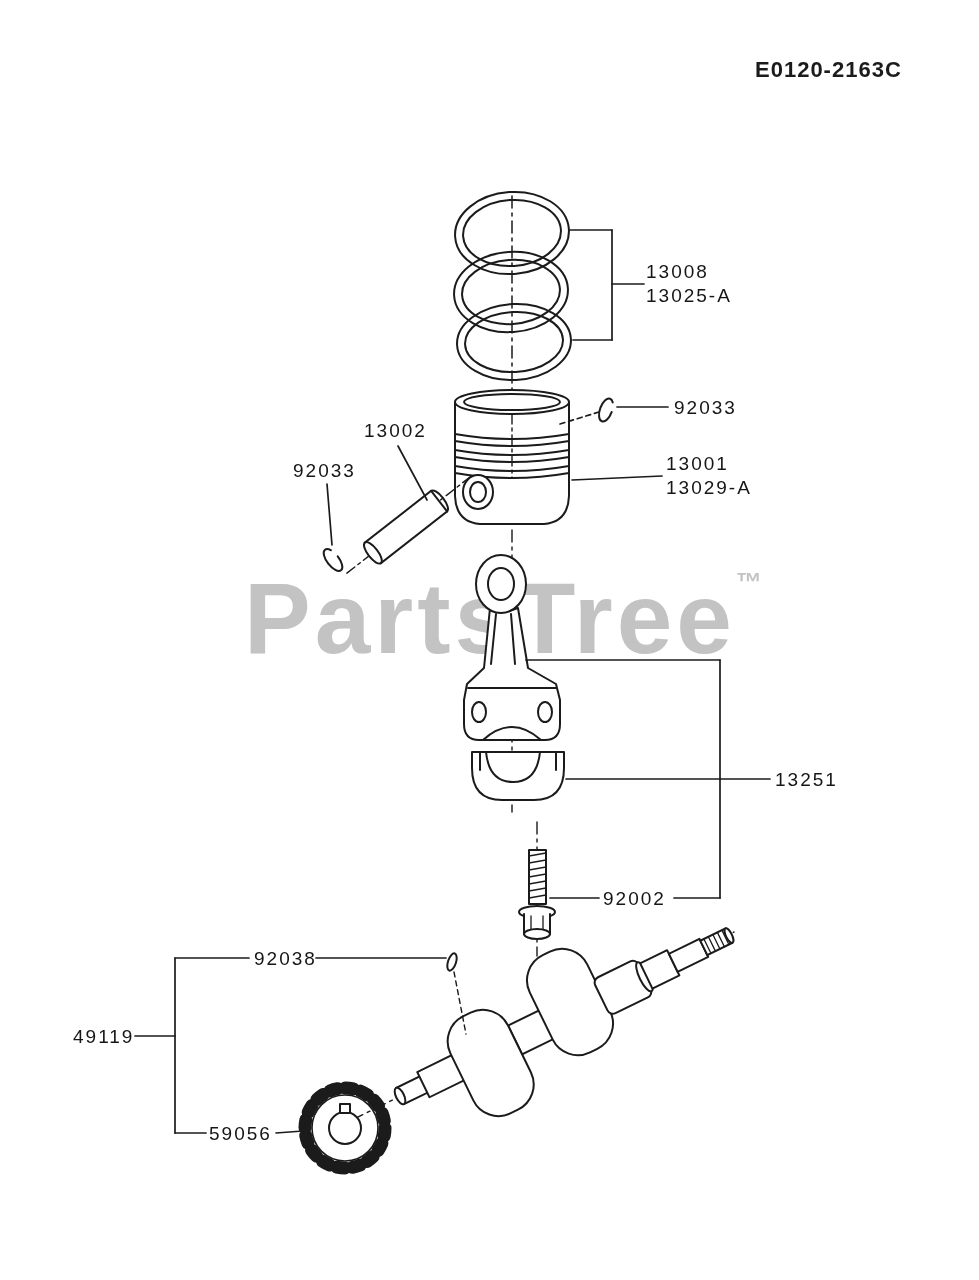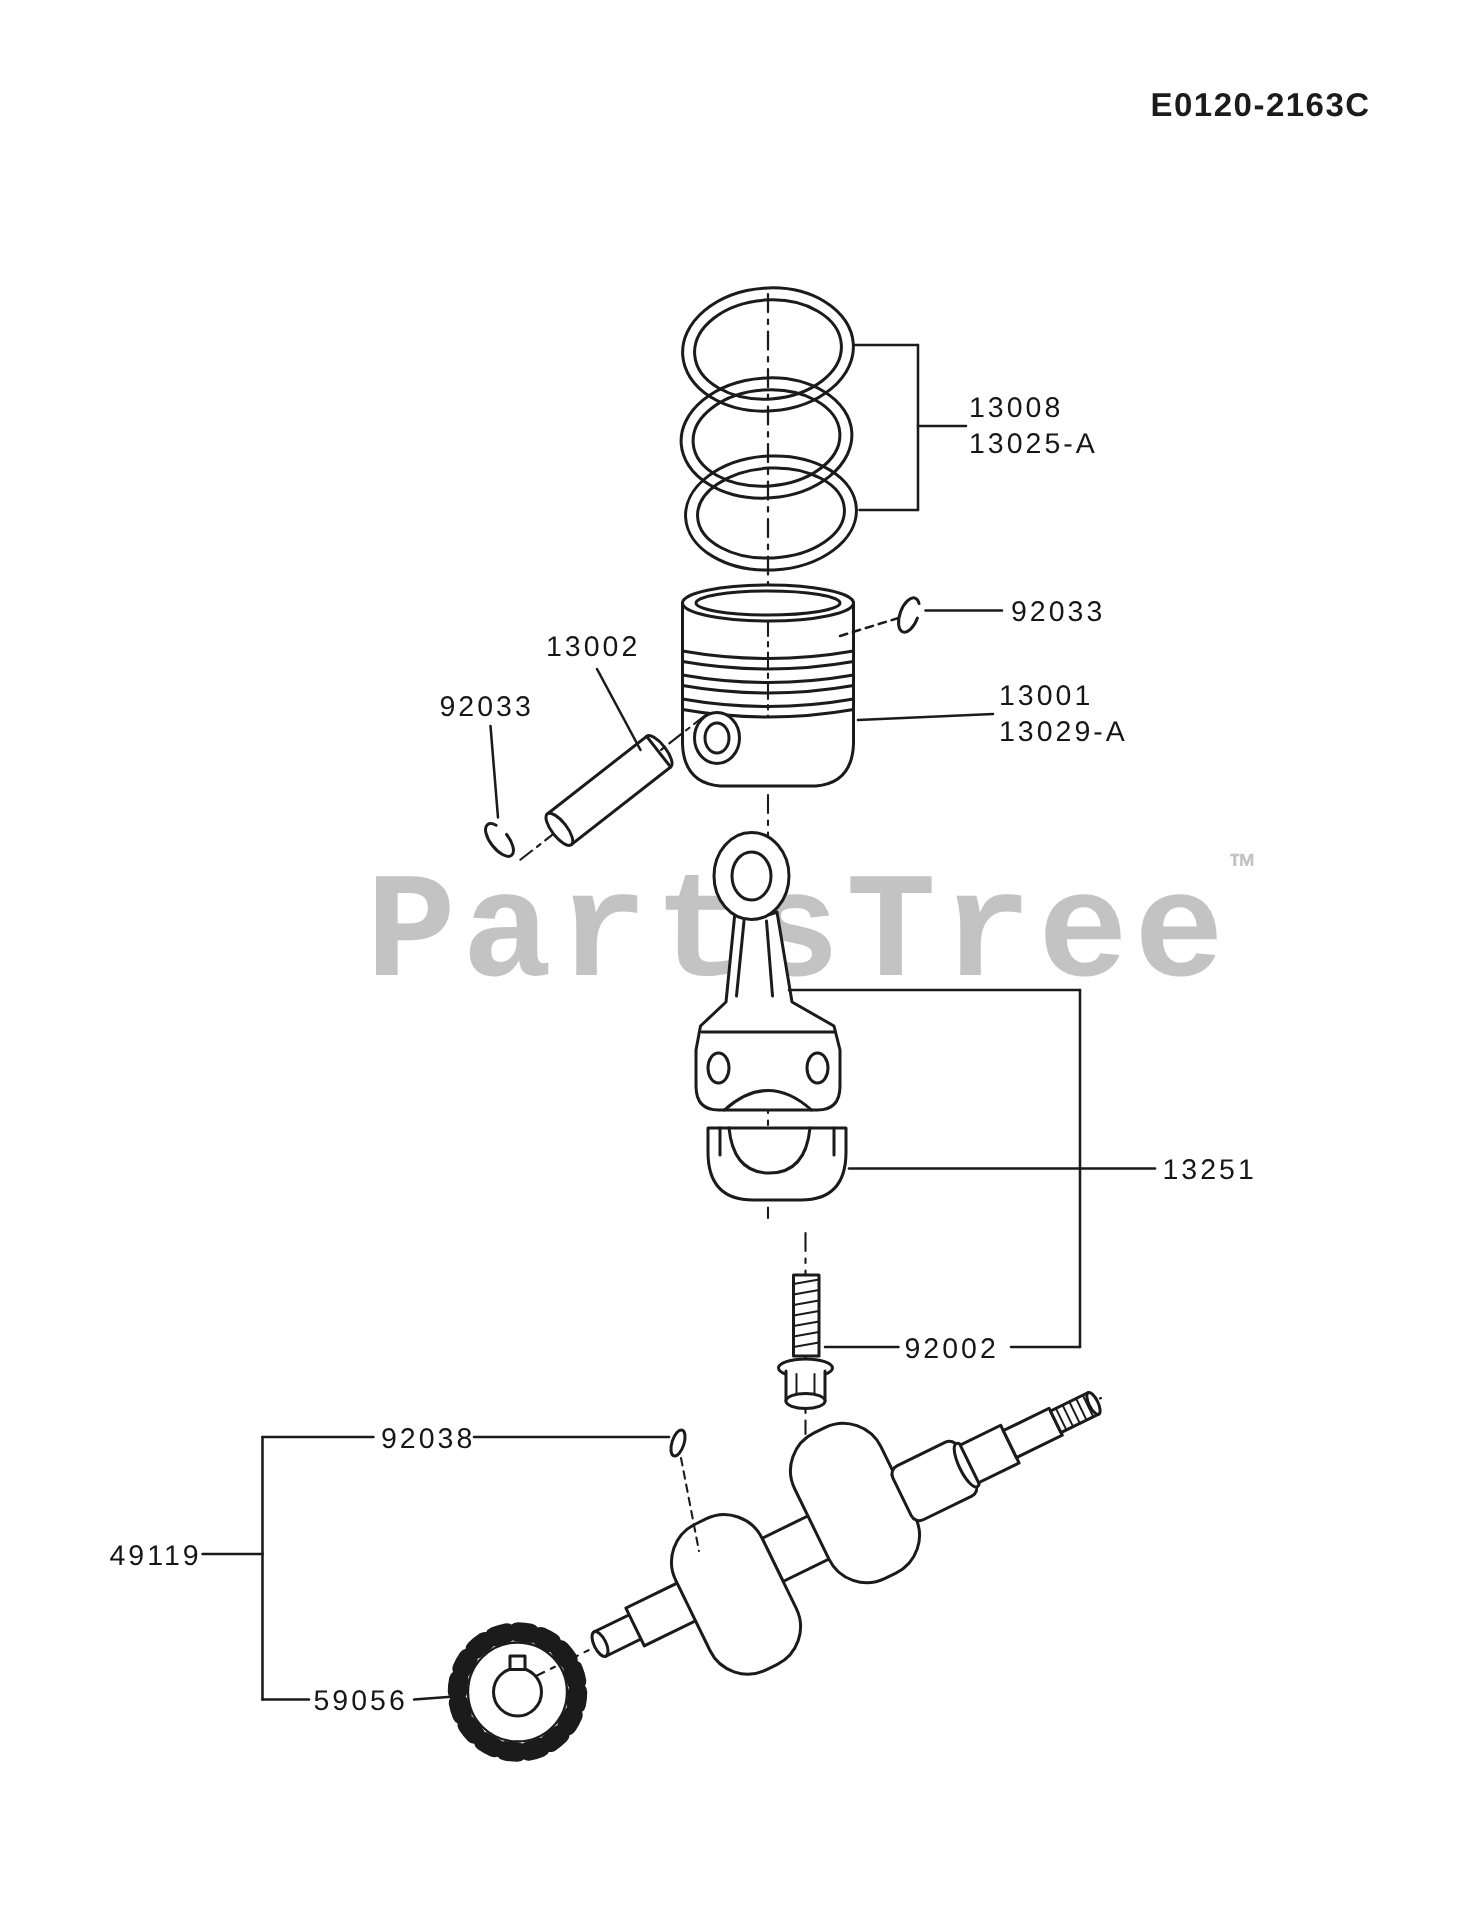--- a/index.html
+++ b/index.html
@@ -2,25 +2,25 @@
 <html><head>
 <meta charset="utf-8">
 <style>
   html,body{margin:0;padding:0;}
   body{
     width:979px;height:1280px;position:relative;background:#ffffff;
     font-family:"Liberation Sans",sans-serif;overflow:hidden;
   }
   .diagram-code{
     position:absolute;left:755px;top:57px;z-index:3;
-    font-size:22px;font-weight:700;letter-spacing:1px;color:#1b1b1b;margin-left:12px;
+    font-size:22px;font-weight:700;letter-spacing:1px;color:#1b1b1b;
   }
   .watermark{
     position:absolute;left:244px;top:568px;z-index:0;
-    font-family:Liberation Mono, monospace;font-weight:bold;
+    font-family:Liberation Sans, sans-serif;font-weight:bold;
     font-size:100px;line-height:1;letter-spacing:4px;color:#c3c3c3;
     white-space:nowrap;user-select:none;
   }
   .watermark .tm{font-size:26px;vertical-align:62px;letter-spacing:0;}
   svg.diagram{position:absolute;left:0;top:0;z-index:1;}
   text.lbl{
     font-family:"Liberation Sans",sans-serif;font-size:19px;
     letter-spacing:2px;fill:#161616;stroke:none;
   }
 </style>

